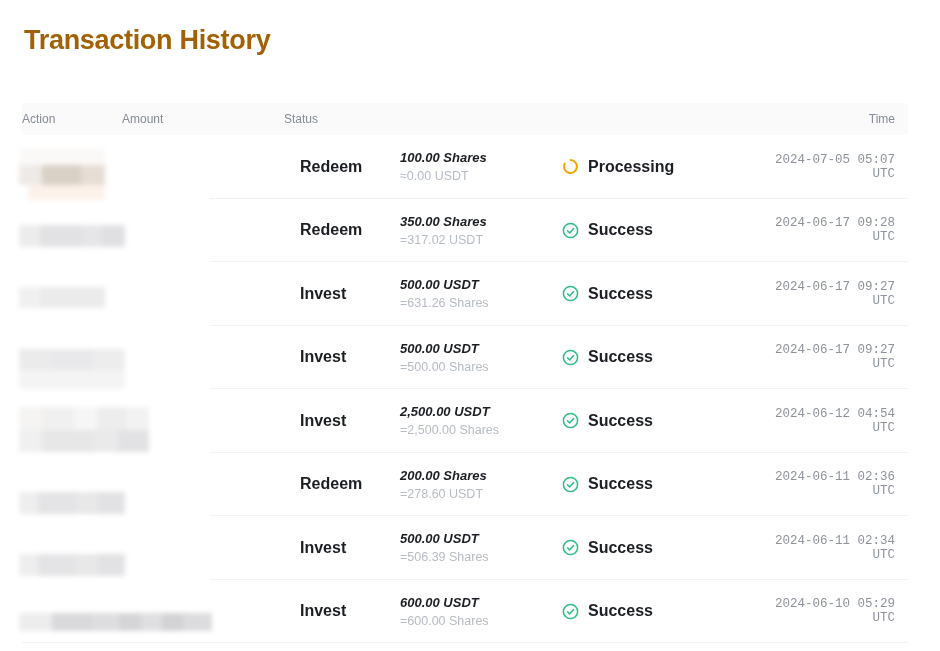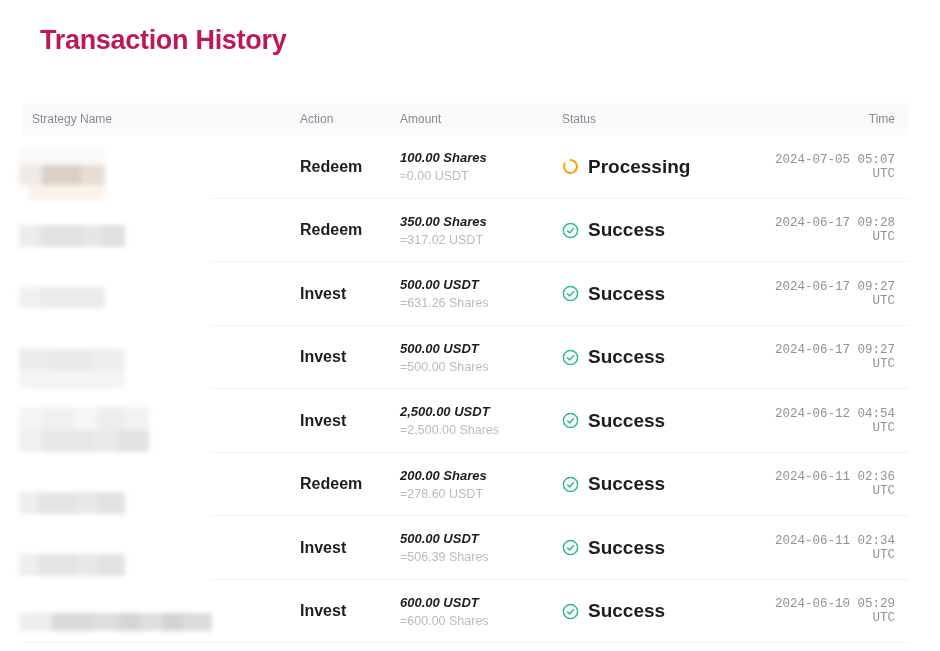--- a/index.html
+++ b/index.html
@@ -1,21 +1,21 @@
 <!DOCTYPE html>
 <html><head>
 <meta charset="utf-8">
 <style>
   * { margin:0; padding:0; box-sizing:border-box; }
   html,body { width:940px; height:651px; background:#ffffff; overflow:hidden;
               font-family:"Liberation Sans", sans-serif; }
 
   .page-title{
-    position:absolute; left:40px; top:25px;
-    font-size:27px; font-weight:700; color:#be185d; letter-spacing:-0.3px;
+    position:absolute; left:24px; top:25px;
+    font-size:27px; font-weight:700; color:#a16207; letter-spacing:-0.3px;
   }
 
   .table{ position:absolute; left:22px; top:103px; width:886px; }
 
   .thead{
     display:flex; align-items:center; height:32px;
     background:#fafafa; border-radius:3px;
     color:#858b97; font-size:12px; font-weight:400;
   }
 
@@ -33,21 +33,21 @@
     height:1px; background:#f1f2f4;
   }
   .tr:last-child::after{ left:0; }
 
   .action-label{ font-size:16px; font-weight:700; color:#1b1e23; }
 
   .amt-primary  { font-size:13px; font-weight:700; color:#1b1e23; margin-bottom:4px;font-style:italic; }
   .amt-secondary{ font-size:12.5px; font-weight:400; color:#b6bcc4; }
 
   .td.col-status{ display:flex; align-items:center; gap:9px; }
-  .status-text{ font-size:19px; font-weight:700; color:#1b1e23; }
+  .status-text{ font-size:16px; font-weight:700; color:#1b1e23; }
   .status-icon{ display:none; width:17px; height:17px; }
   .tr.status-success    .status-icon.icon-success   { display:block; }
   .tr.status-processing .status-icon.icon-processing{ display:block; }
 
   .td.col-time{ font-size:12.5px; color:#8d929c;font-family:Liberation Mono, monospace; }
 
   
   .td.col-strategy{ position:relative; height:100%; }
   .redact{ position:absolute; left:-3px; filter:blur(2.5px); border-radius:1px; }
 
@@ -72,21 +72,20 @@
   .row-8 .redact{ top:33px; width:193px; height:18px; background:
       linear-gradient(90deg,#ededee 0 17%,#d9d9db 17% 38%,#dedee0 38% 52%,#d5d5d7 52% 63%,#dfdfe1 63% 74%,#d3d3d6 74% 85%,#dcdcde 85% 100%); }
 </style>
 </head>
 <body>
 
 <h1 class="page-title">Transaction History</h1>
 
 <div class="table">
   <div class="thead">
-    <div class="col-strategy">Strategy Name</div>
     <div class="col-action">Action</div>
     <div class="col-amount">Amount</div>
     <div class="col-status">Status</div>
     <div class="col-time">Time</div>
   </div>
   <div class="tbody" id="tbody">
   <div class="tr row-1 status-processing">
     <div class="td col-strategy">
       <div class="redact"></div>
     </div>

